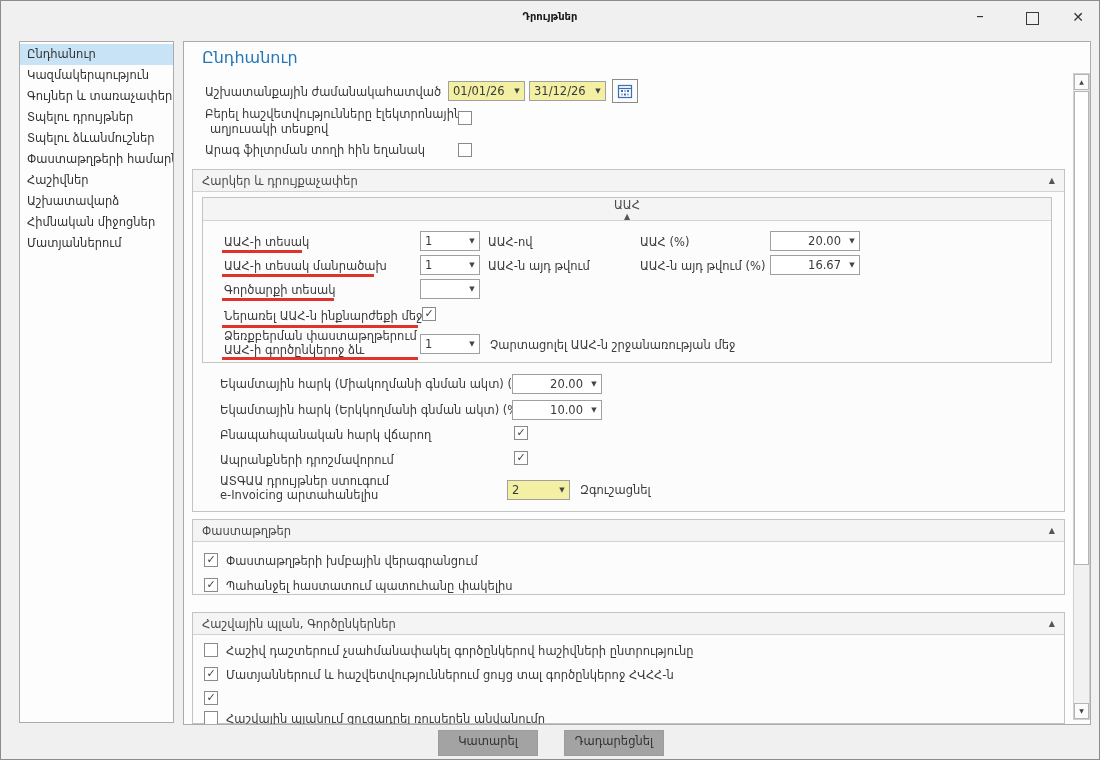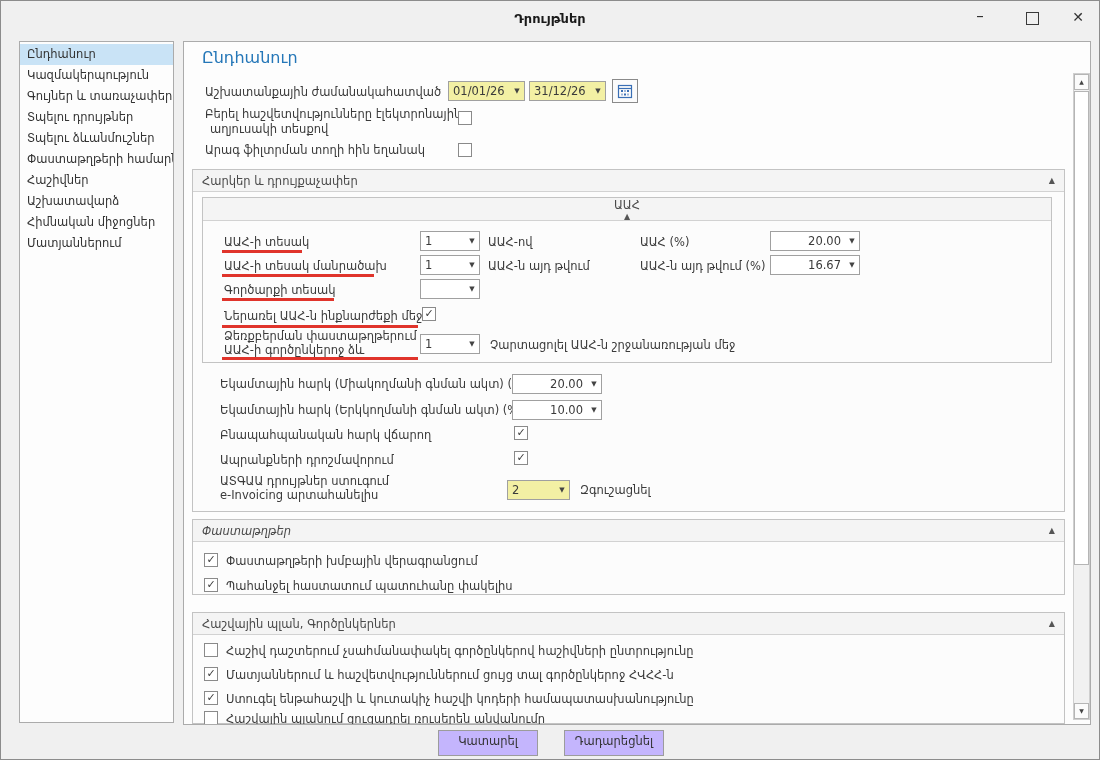--- a/index.html
+++ b/index.html
@@ -2,21 +2,21 @@
 <html><head>
 <meta charset="utf-8">
 <style>
   html,body { margin:0; padding:0; background:#D8D8D8; }
   .window {
     position:relative; width:1100px; height:760px;
     background:#F0F0F0; border:1px solid #8C8C8C; box-sizing:border-box;
     font-family:"DejaVu Sans", sans-serif; color:#3A3A3A; overflow:hidden;
   }
   .win-title { position:absolute; top:10px; left:0; width:100%; text-align:center;
-    font-size:13px; font-weight:bold; color:#1A1A1A; }
+    font-size:10px; font-weight:bold; color:#1A1A1A; }
   .win-btn { position:absolute; top:5px; width:30px; height:24px; text-align:center;
     color:#333; cursor:default; }
   .win-btn.min { font-size:15px; line-height:20px; }
   .win-btn.close { font-size:14px; line-height:23px; }
   .max-box { display:inline-block; width:11px; height:11px; border:1.5px solid #3A3A3A; margin-top:6px; }
 
   .sidebar { position:absolute; left:18px; top:40px; width:155px; height:682px;
     background:#FDFDFD; border:1px solid #ABABAB; box-sizing:border-box; padding-top:2px; }
   .side-item { height:21px; line-height:21px; padding-left:7px; font-size:11.5px;
     color:#333; white-space:nowrap; overflow:hidden; }
@@ -50,21 +50,21 @@
   .collapse-icon { font-size:8px; color:#555; }
 
   .sb { position:absolute; left:889px; top:31px; width:17px; height:647px;
     background:#F1F1F1; border:1px solid #CFCFCF; box-sizing:border-box; }
   .sb-btn { position:absolute; left:0; width:15px; height:16px; background:#FBFBFB;
     border:1px solid #B5B5B5; box-sizing:border-box; text-align:center; font-size:6px;
     color:#444; line-height:14px; }
   .sb-thumb { position:absolute; left:0; top:17px; width:15px; height:474px;
     background:#FFF; border:1px solid #B5B5B5; box-sizing:border-box; }
 
-  .btn { position:absolute; top:729px; height:26px; background:#c4b5fd;
+  .btn { position:absolute; top:729px; height:26px; background:#a3a3a3;
     border:1px solid #9C9C9C; box-sizing:border-box; text-align:center;
     font-size:11.5px; line-height:20px; color:#333; cursor:default; }
 </style>
 </head>
 <body>
 
 <div class="window">
 
   <div class="win-title">Դրույթներ</div>
   <div class="win-btn min" style="left:964px;">
@@ -207,21 +207,21 @@
     </div>
 
     <div class="lbl" style="left:36px; top:432px;">ԱՏԳԱԱ դրույթներ ստուգում</div>
     <div class="lbl" style="left:36px; top:446px;">e-Invoicing արտահանելիս</div>
     <div class="combo yellow" style="left:323px; top:438px; width:63px;">
       <span class="val">2</span>
       <span class="arr">▼</span>
     </div>
     <div class="lbl" style="left:396px; top:441px;">Զգուշացնել</div>
 
-    <div class="group" style="left:8px; top:477px; width:873px; height:76px;font-style:italic;">
+    <div class="group" style="left:8px; top:477px; width:873px; height:76px;">
       <div class="group-hd">
         <span>Փաստաթղթեր</span>
         <span class="collapse-icon">▲</span>
       </div>
     </div>
     <div class="chk" style="left:20px; top:511px;">
       <span>✓</span>
     </div>
     <div class="lbl" style="left:42px; top:512px;">Փաստաթղթերի խմբային վերագրանցում</div>
     <div class="chk" style="left:20px; top:536px;">
@@ -237,21 +237,20 @@
     </div>
     <div class="chk" style="left:20px; top:601px;"></div>
     <div class="lbl" style="left:42px; top:602px;">Հաշիվ դաշտերում չսահմանափակել գործընկերով հաշիվների ընտրությունը</div>
     <div class="chk" style="left:20px; top:625px;">
       <span>✓</span>
     </div>
     <div class="lbl" style="left:42px; top:626px;">Մատյաններում և հաշվետվություններում ցույց տալ գործընկերոջ ՀՎՀՀ-ն</div>
     <div class="chk" style="left:20px; top:649px;">
       <span>✓</span>
     </div>
-    <div class="lbl" style="left:42px; top:650px;">Ստուգել ենթահաշվի և կուտակիչ հաշվի կոդերի համապատասխանությունը</div>
     <div class="chk" style="left:20px; top:669px;"></div>
     <div class="lbl" style="left:42px; top:670px;">Հաշվային պլանում ցուցադրել ռուսերեն անվանումը</div>
 
     <div class="sb">
       <div class="sb-btn" style="top:0;">
         <span>▲</span>
       </div>
       <div class="sb-thumb"></div>
       <div class="sb-btn" style="bottom:0;">
         <span>▼</span>

